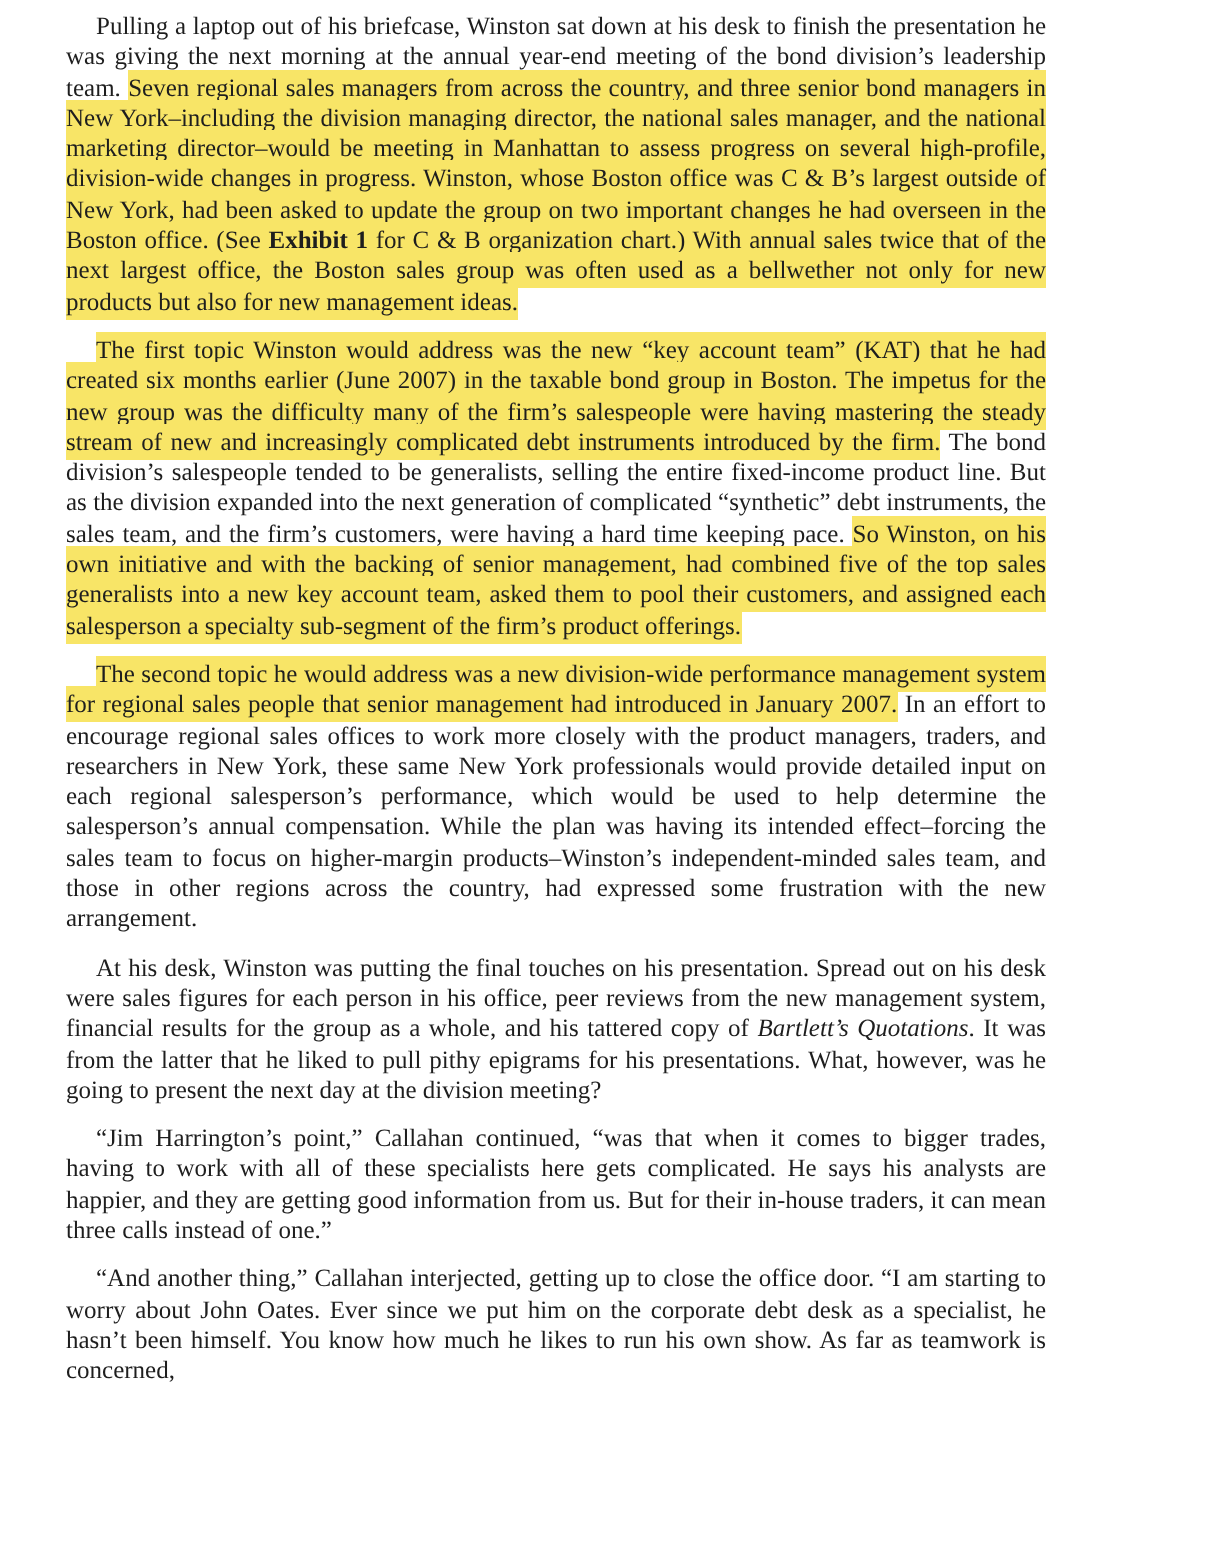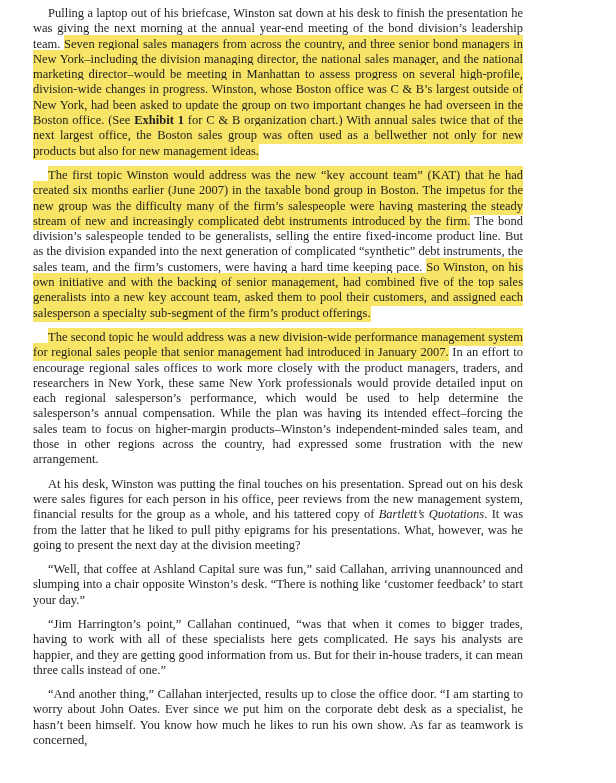--- a/index.html
+++ b/index.html
@@ -36,17 +36,16 @@
 </style>
 </head>
 <body style="background: rgb(255, 255, 255);">
 
 <div class="page" style="color: rgb(30, 30, 30);">
   <div>
       <p class="para"><span class="">Pulling a laptop out of his briefcase, Winston sat down at his desk to finish the presentation he was giving the next morning at the annual year-end meeting of the bond division’s leadership team. </span><span class="hl">Seven regional sales managers from across the country, and three senior bond managers in New York–including the division managing director, the national sales manager, and the national marketing director–would be meeting in Manhattan to assess progress on several high-profile, division-wide changes in progress. Winston, whose Boston office was C &amp; B’s largest outside of New York, had been asked to update the group on two important changes he had overseen in the Boston office. (See </span><span class="hl b">Exhibit 1</span><span class="hl"> for C &amp; B organization chart.) With annual sales twice that of the next largest office, the Boston sales group was often used as a bellwether not only for new products but also for new management ideas.</span></p>
       <p class="para"><span class="hl">The first topic Winston would address was the new “key account team” (KAT) that he had created six months earlier (June 2007) in the taxable bond group in Boston. The impetus for the new group was the difficulty many of the firm’s salespeople were having mastering the steady stream of new and increasingly complicated debt instruments introduced by the firm.</span><span class=""> The bond division’s salespeople tended to be generalists, selling the entire fixed-income product line. But as the division expanded into the next generation of complicated “synthetic” debt instruments, the sales team, and the firm’s customers, were having a hard time keeping pace. </span><span class="hl">So Winston, on his own initiative and with the backing of senior management, had combined five of the top sales generalists into a new key account team, asked them to pool their customers, and assigned each salesperson a specialty sub-segment of the firm’s product offerings.</span></p>
       <p class="para"><span class="hl">The second topic he would address was a new division-wide performance management system for regional sales people that senior management had introduced in January 2007.</span><span class=""> In an effort to encourage regional sales offices to work more closely with the product managers, traders, and researchers in New York, these same New York professionals would provide detailed input on each regional salesperson’s performance, which would be used to help determine the salesperson’s annual compensation. While the plan was having its intended effect–forcing the sales team to focus on higher-margin products–Winston’s independent-minded sales team, and those in other regions across the country, had expressed some frustration with the new arrangement.</span></p>
       <p class="para"><span class="">At his desk, Winston was putting the final touches on his presentation. Spread out on his desk were sales figures for each person in his office, peer reviews from the new management system, financial results for the group as a whole, and his tattered copy of </span><span class="i">Bartlett’s Quotations</span><span class="">. It was from the latter that he liked to pull pithy epigrams for his presentations. What, however, was he going to present the next day at the division meeting?</span></p>
-      <p class="para"><span class="">“Well, that coffee at Ashland Capital sure was fun,” said Callahan, arriving unannounced and slumping into a chair opposite Winston’s desk. “There is nothing like ‘customer feedback’ to start your day.”</span></p>
       <p class="para"><span class="">“Jim Harrington’s point,” Callahan continued, “was that when it comes to bigger trades, having to work with all of these specialists here gets complicated. He says his analysts are happier, and they are getting good information from us. But for their in-house traders, it can mean three calls instead of one.”</span></p>
-      <p class="para"><span class="">“And another thing,” Callahan interjected, results up to close the office door. “I am starting to worry about John Oates. Ever since we put him on the corporate debt desk as a specialist, he hasn’t been himself. You know how much he likes to run his own show. As far as teamwork is concerned,</span></p>
+      <p class="para"><span class="">“And another thing,” Callahan interjected, getting up to close the office door. “I am starting to worry about John Oates. Ever since we put him on the corporate debt desk as a specialist, he hasn’t been himself. You know how much he likes to run his own show. As far as teamwork is concerned,</span></p>
     </div>
 </div>
 
 </body></html>

